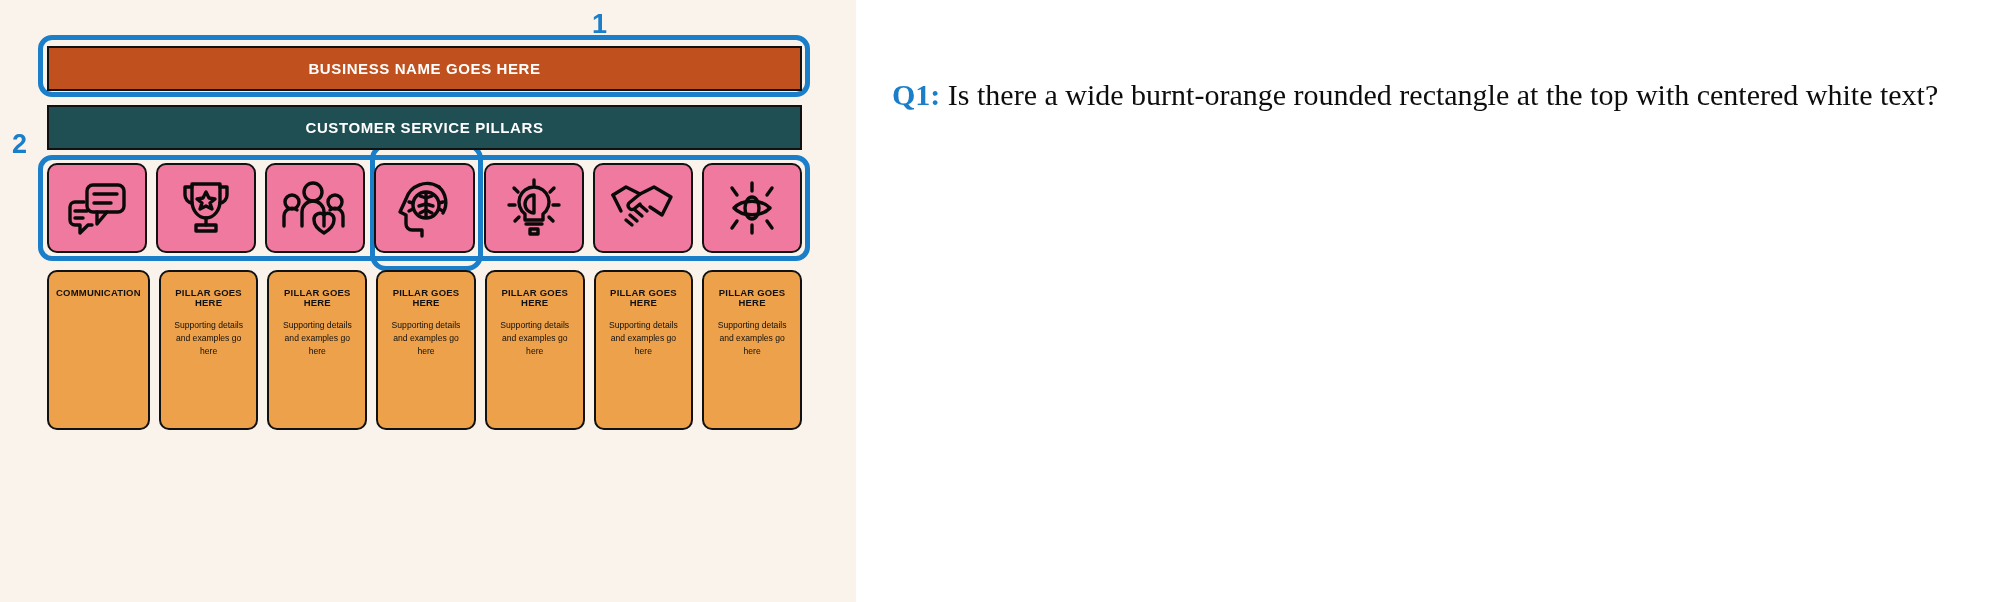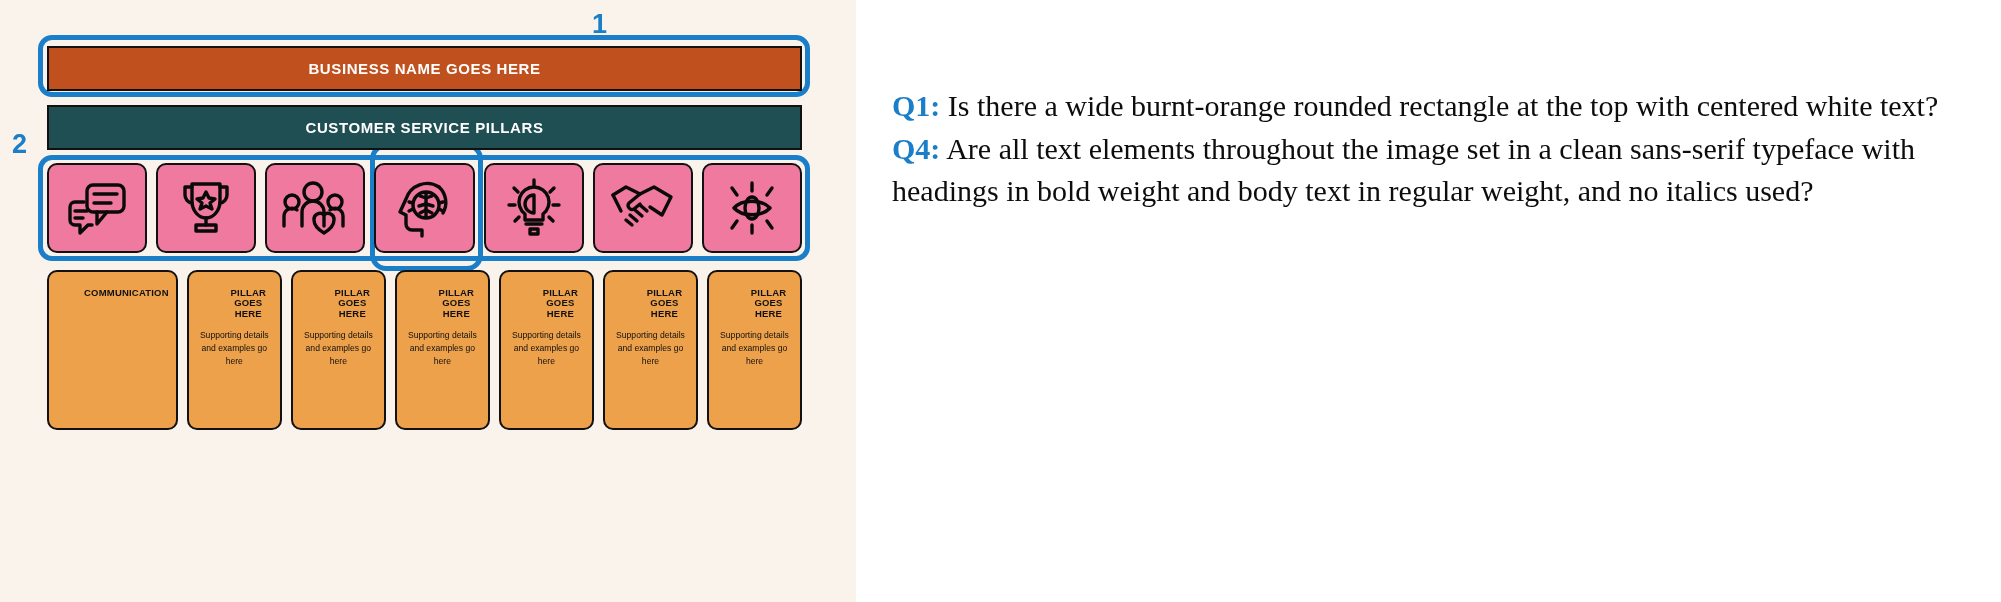--- a/index.html
+++ b/index.html
@@ -119,37 +119,35 @@
     align-items: center;
   }
   .pillar-title {
     font-size: 9.5px;
     font-weight: bold;
     color: #111111;
     text-align: center;
     letter-spacing: 0.2px;
     margin-bottom: 10px;
     line-height: 1.1;
-    margin-left: 28px;
   }
   .pillar-body {
     font-size: 8.6px;
     color: #111111;
     text-align: center;
     line-height: 1.5;
   }
 
   
   #questions-panel {
     position: absolute;
     left: 856px; top: 0;
     width: 1145px;
     height: 428px;
     background: #ffffff;
-    margin-top: 11px;
   }
   #questions-list {
     position: absolute;
     left: 36px;
     top: 74px;
     width: 1062px;
     font-family: "Liberation Serif", serif;
     font-size: 30px;
     line-height: 1.42;
     color: #0d0d0d;
@@ -326,19 +324,15 @@
 <div id="questions-panel">
   <div id="questions-list">
 
     <p class="q-item">
       <span class="q-label">Q1:</span>
       <span>Is there a wide burnt-orange rounded rectangle at the top with centered white text?</span>
     </p>
 
 
 
-    <p class="q-item">
-      <span class="q-label">Q4:</span>
-      <span>Are all text elements throughout the image set in a clean sans-serif typeface with headings in bold weight and body text in regular weight, and no italics used?</span>
-    </p>
 
   </div>
 </div>
 
 </body></html>

